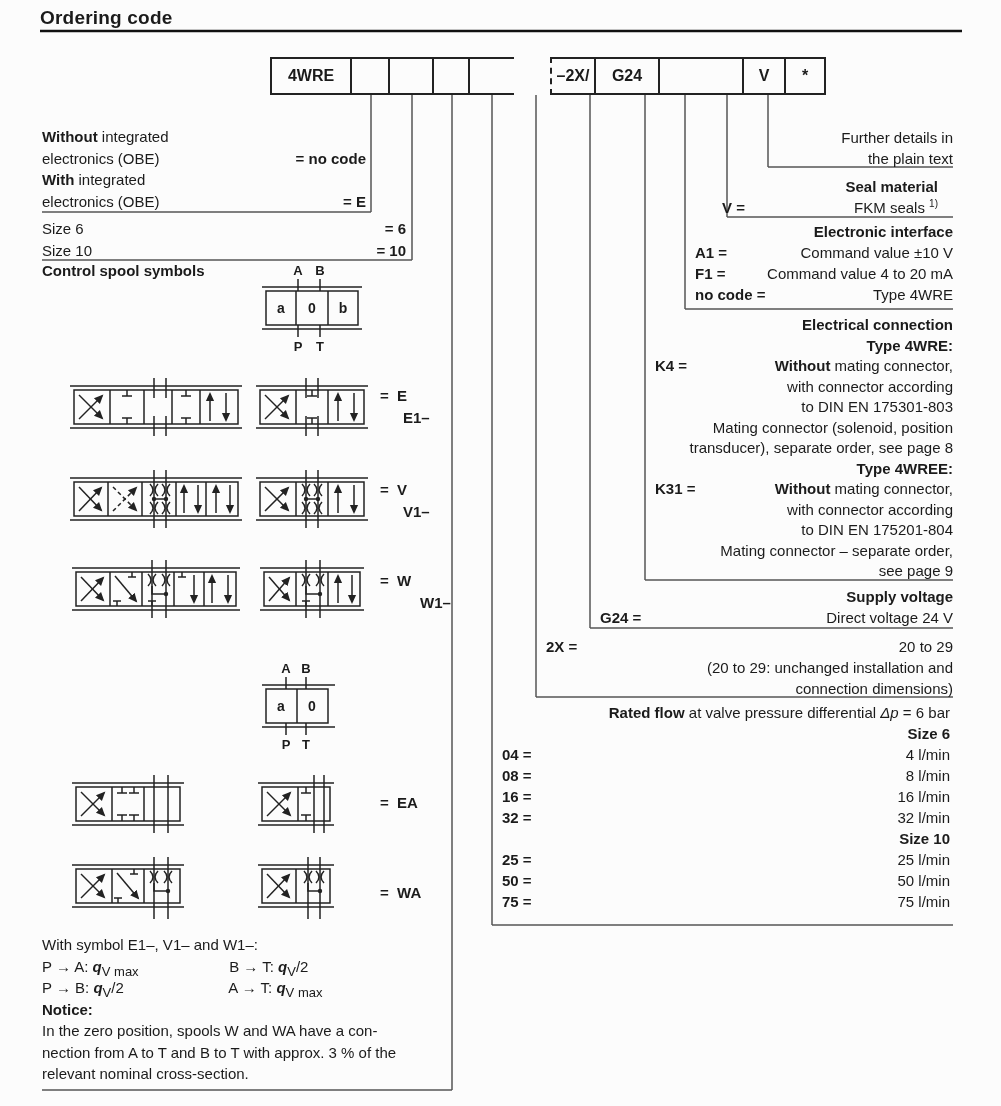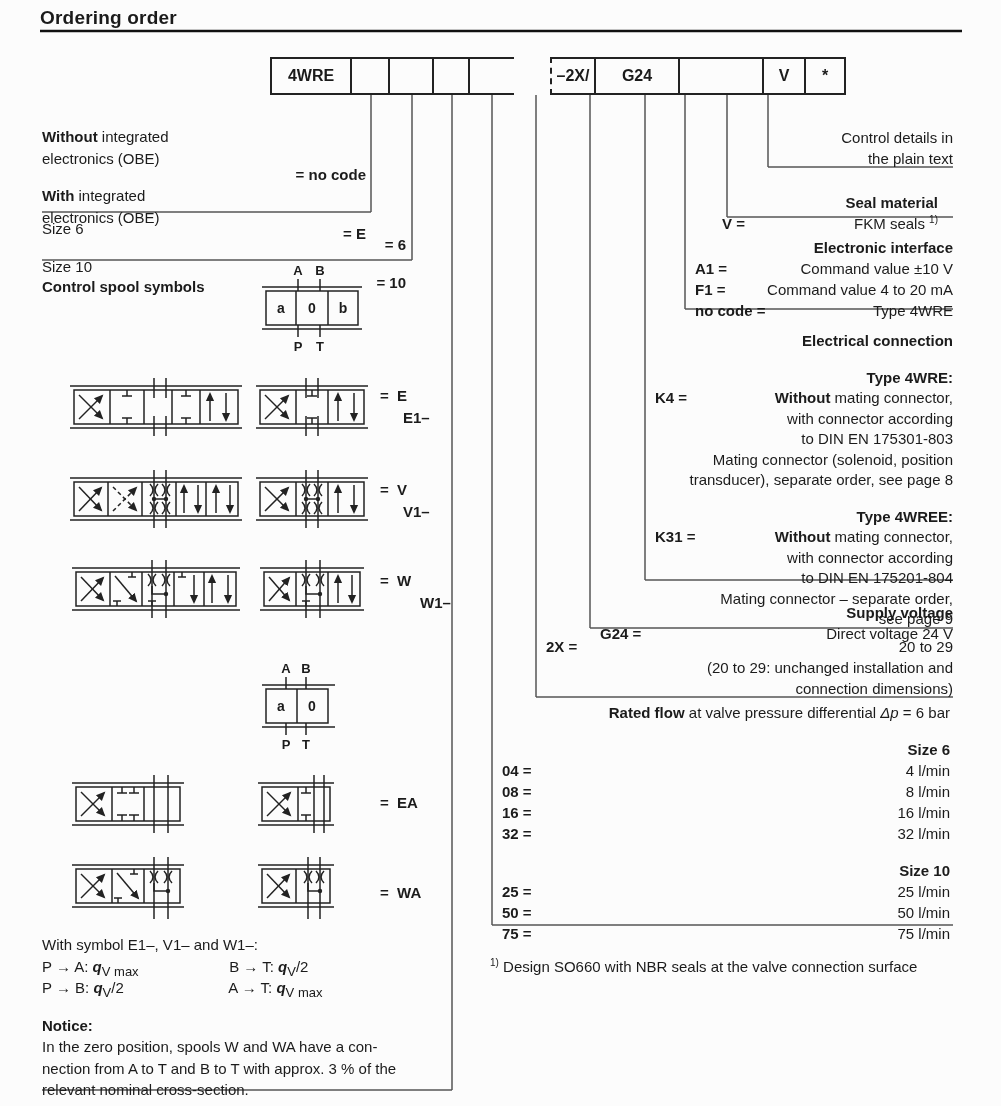--- a/index.html
+++ b/index.html
@@ -1,20 +1,20 @@
 <!DOCTYPE html>
 <html><head>
 <meta charset="utf-8">
 <style>
   html,body{margin:0;padding:0;background:#e9e9e9;}
   .page{position:relative;width:1001px;height:1106px;background:#fcfcfc;
         font-family:"Liberation Sans",sans-serif;color:#1b1b1b;overflow:hidden;}
   .abs{position:absolute;}
   .t15{font-size:15px;line-height:21.5px;}
-  .b{font-weight:bold;margin-top:16px;}
+  .b{font-weight:bold;}
   .title{font-size:19px;font-weight:bold;letter-spacing:.2px;}
   
   .boxrow{position:absolute;left:270px;top:57px;display:flex;align-items:center;}
   .cbox{box-sizing:border-box;height:38px;border:2px solid #222;margin-left:-2px;
         display:flex;align-items:center;justify-content:center;
         font-weight:bold;font-size:16px;background:#fcfcfc;}
   .cbox:first-child{margin-left:0;}
   .cbox.nb-r{border-right:none;}
   .cbox.dash-l{border-left:2px dashed #222;margin-left:36px;}
   
@@ -58,30 +58,30 @@
 
     <path class="wire" d="M371,95 V212 M412,95 V260 M452,95 V1090 M492,95 V925 M536,95 V697 M590,95 V628 M645,95 V580 M685,95 V309 M727,95 V217 M768,95 V167"></path>
 
     <path class="wire" d="M42,212 H371 M42,260 H412 M42,1090 H452"></path>
 
     <path class="wire" d="M492,925 H953 M536,697 H953 M590,628 H953 M645,580 H953 M685,309 H953 M727,217 H953 M768,167 H953"></path>
 
     <path class="ln" d="M655,90 L673,62" stroke-width="2"></path>
   </svg>
 
-  <div class="abs title" style="left:40px;top:7px">Ordering order</div>
+  <div class="abs title" style="left:40px;top:7px">Ordering code</div>
 
   <div class="boxrow">
     <div class="cbox" style="width:82px">4WRE</div>
     <div class="cbox" style="width:40px"></div>
     <div class="cbox" style="width:46px"></div>
     <div class="cbox" style="width:38px"></div>
     <div class="cbox nb-r" style="width:46px"></div>
     <div class="cbox dash-l" style="width:46px">–2X/</div>
-    <div class="cbox" style="width:86px">G24</div>
+    <div class="cbox" style="width:66px">G24</div>
     <div class="cbox" style="width:86px"></div>
     <div class="cbox" style="width:44px">V</div>
     <div class="cbox" style="width:42px">*</div>
   </div>
 
   <div class="abs t15" style="left:42px;top:126px;width:324px">
     <div class="lrow">
         <span><span class="b">Without</span><span> integrated</span></span>
       </div>
     <div class="lrow">
@@ -314,21 +314,21 @@
         <span>A → T: </span><span class="qsym">q</span><span class="qsub">V max</span><span></span>
       </span>
     </div>
     <div class="b">Notice:</div>
     <div>In the zero position, spools W and WA have a con-</div>
     <div>nection from A to T and B to T with approx. 3 % of the</div>
     <div>relevant nominal cross-section.</div>
   </div>
 
   <div class="rsec" style="left:778px;top:127px;width:175px">
-    <div>Control details in</div>
+    <div>Further details in</div>
     <div>the plain text</div>
   </div>
 
   <div class="rsec" style="left:722px;top:176px;width:216px">
     <div class="b">Seal material</div>
     <div class="rrow">
       <span class="rcode">V =</span>
       <span>FKM seals</span> <sup class="sup">1)</sup>
     </div>
   </div>
@@ -373,17 +373,14 @@
     <div class="rrow"><span class="rcode">04 =</span><span>4 l/min</span></div>
     <div class="rrow"><span class="rcode">08 =</span><span>8 l/min</span></div>
     <div class="rrow"><span class="rcode">16 =</span><span>16 l/min</span></div>
     <div class="rrow"><span class="rcode">32 =</span><span>32 l/min</span></div>
     <div class="b">Size 10</div>
     <div class="rrow"><span class="rcode">25 =</span><span>25 l/min</span></div>
     <div class="rrow"><span class="rcode">50 =</span><span>50 l/min</span></div>
     <div class="rrow"><span class="rcode">75 =</span><span>75 l/min</span></div>
   </div>
 
-  <div class="abs t15" style="left:490px;top:956px">
-    <sup class="sup">1)</sup> <span>Design SO660 with NBR seals at the valve connection surface</span>
-  </div>
 
 </div>
 
 </body></html>

